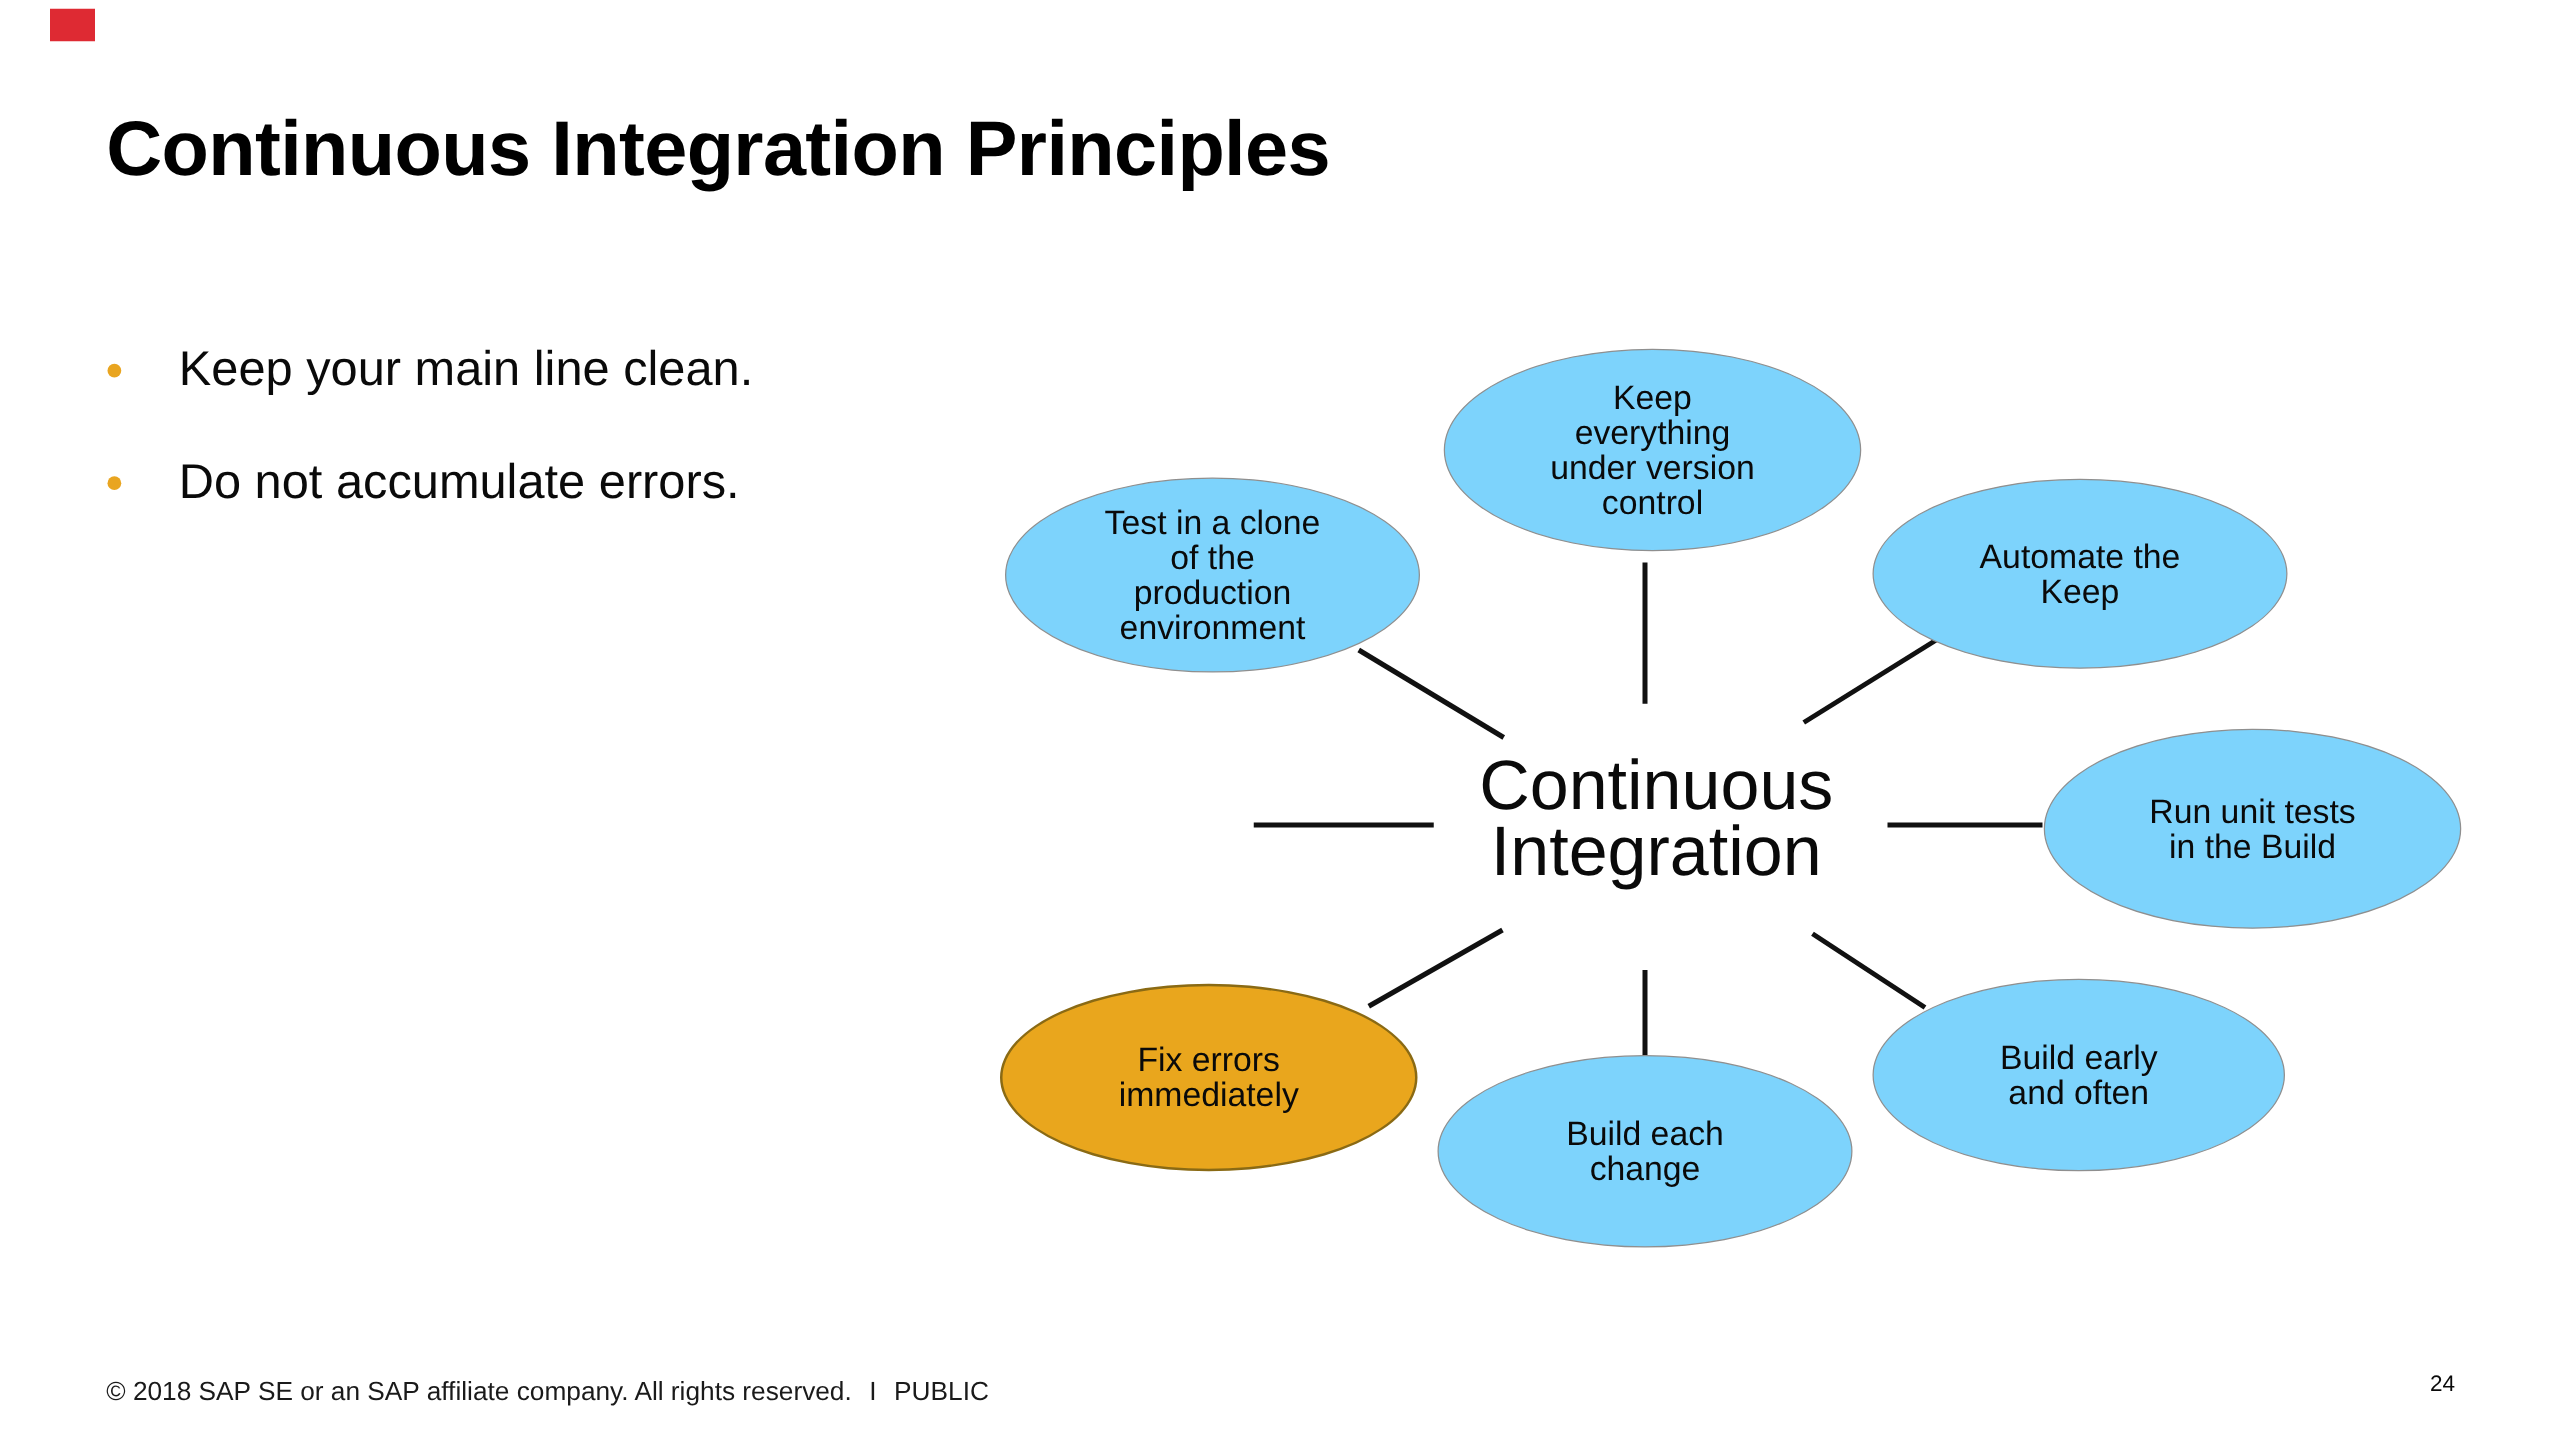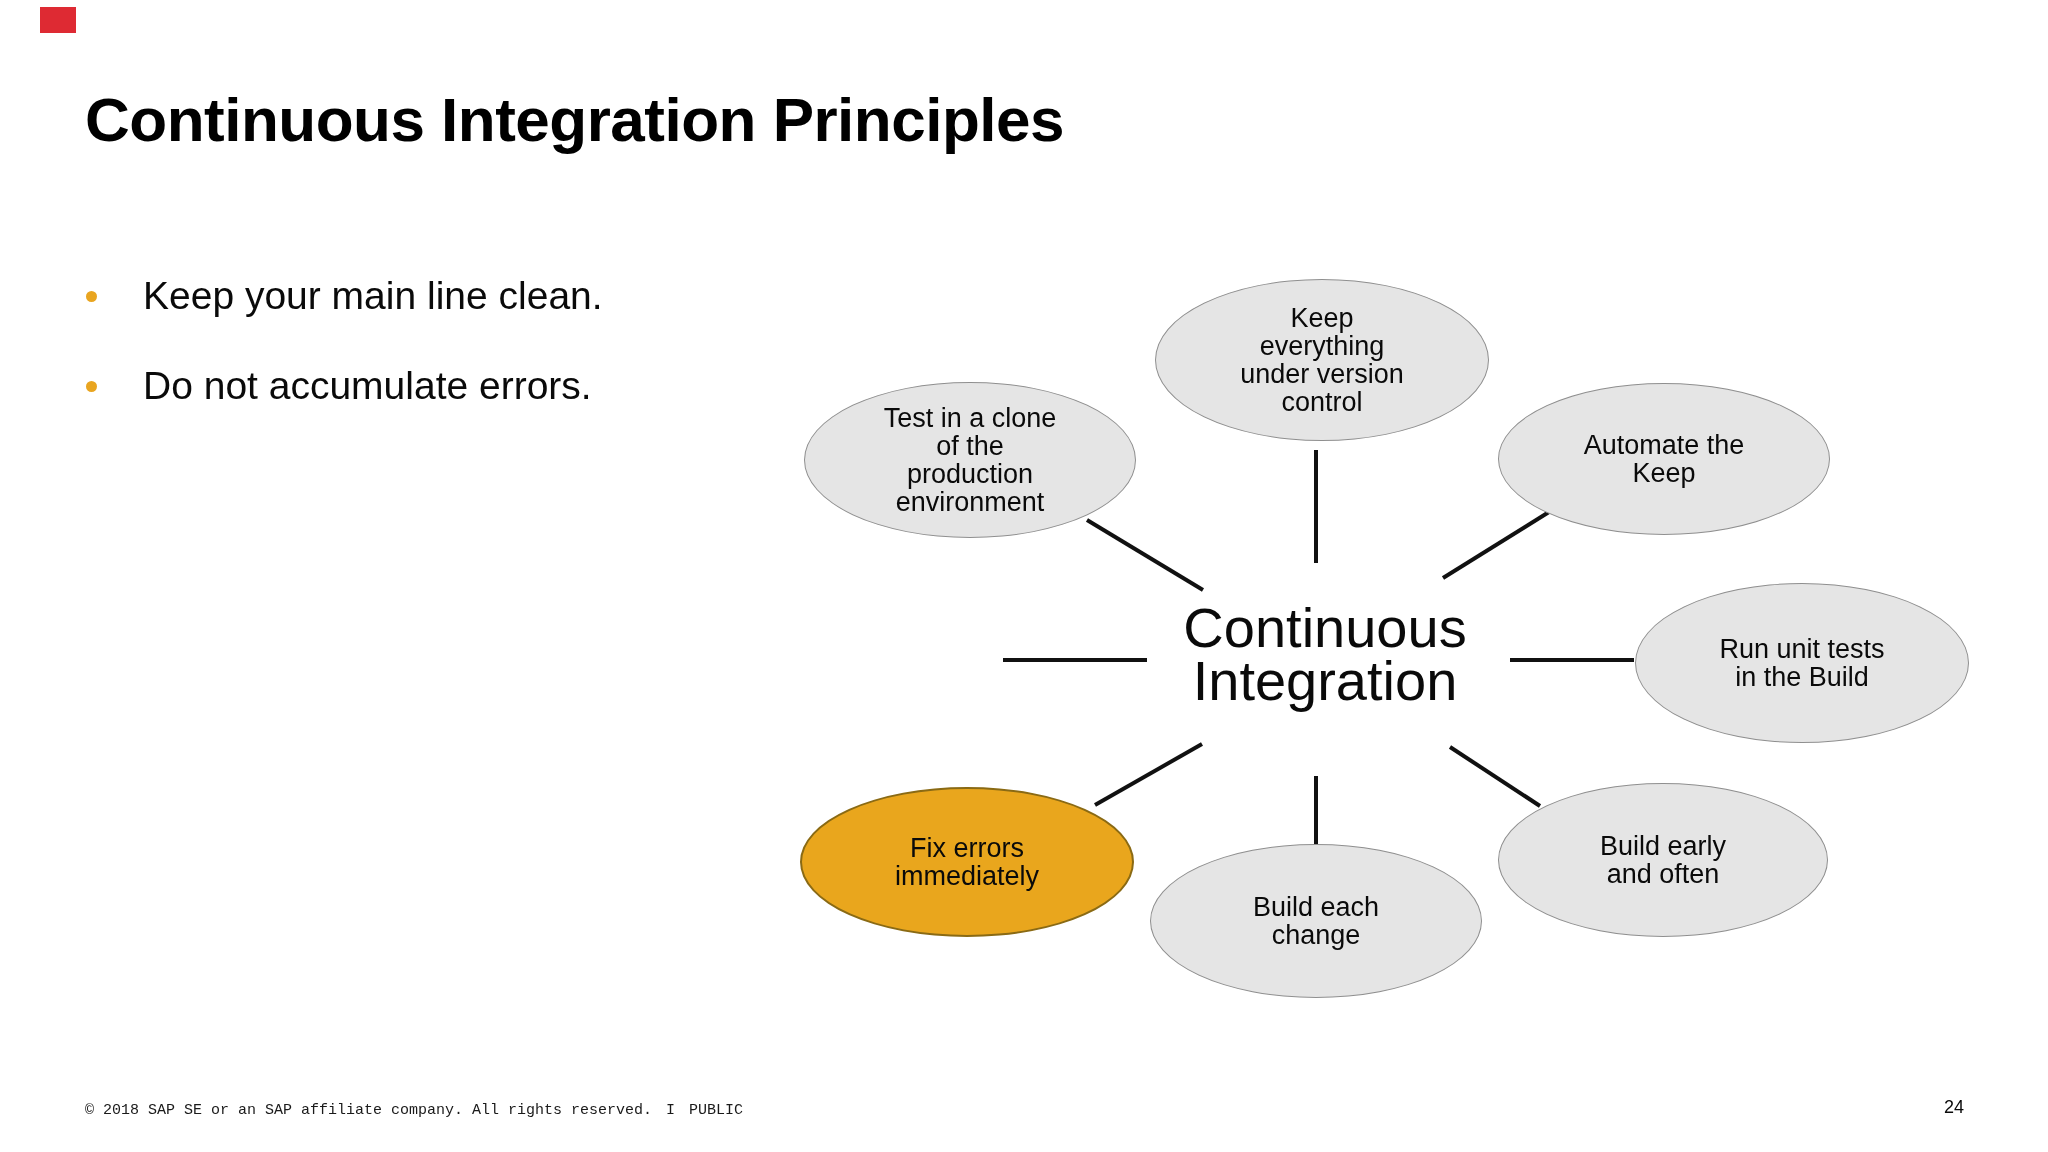--- a/index.html
+++ b/index.html
@@ -28,41 +28,41 @@
   }
   .bullet-text { font-size: 39px; line-height: 48px; color: #0a0a0a; }
 
   .connectors { position: absolute; left: 0; top: 0; width: 2048px; height: 1152px; z-index: 1; }
   .connectors line { stroke: var(--connector, #111); stroke-width: 4; }
 
   .node {
     position: absolute; z-index: 2;
     border: 1.5px solid var(--node-border, #8F8F8F);
     border-radius: 50%;
-    background: #e5e5e5;
+    background: #7dd3fc;
     display: flex; align-items: center; justify-content: center;
   }
   .node span {
     white-space: pre-line; text-align: center;
     font-size: 27px; line-height: 28px; color: #0a0a0a;
   }
   .node.highlight {
     background: var(--highlight-fill, #E9A61D);
     border: 2px solid var(--highlight-border, #8A6A14);
   }
 
   .center-label {
     position: absolute; left: 1180px; top: 601px; width: 290px; z-index: 2;
     text-align: center; font-size: 56px; line-height: 53px; color: #0a0a0a;
     white-space: pre-line;
   }
 
   .footer {
     position: absolute; left: 85px; top: 1102px;
-    font-size: 15px; color: #1a1a1a; display: flex; align-items: baseline; font-family: Liberation Mono, monospace;
+    font-size: 21px; color: #1a1a1a; display: flex; align-items: baseline;
   }
   .footer .sep { margin: 0 14px; }
 
   .page-number {
     position: absolute; right: 84px; top: 1097px;
     font-size: 18px; color: #0a0a0a;
   }
 </style>
 </head>
 <body>

